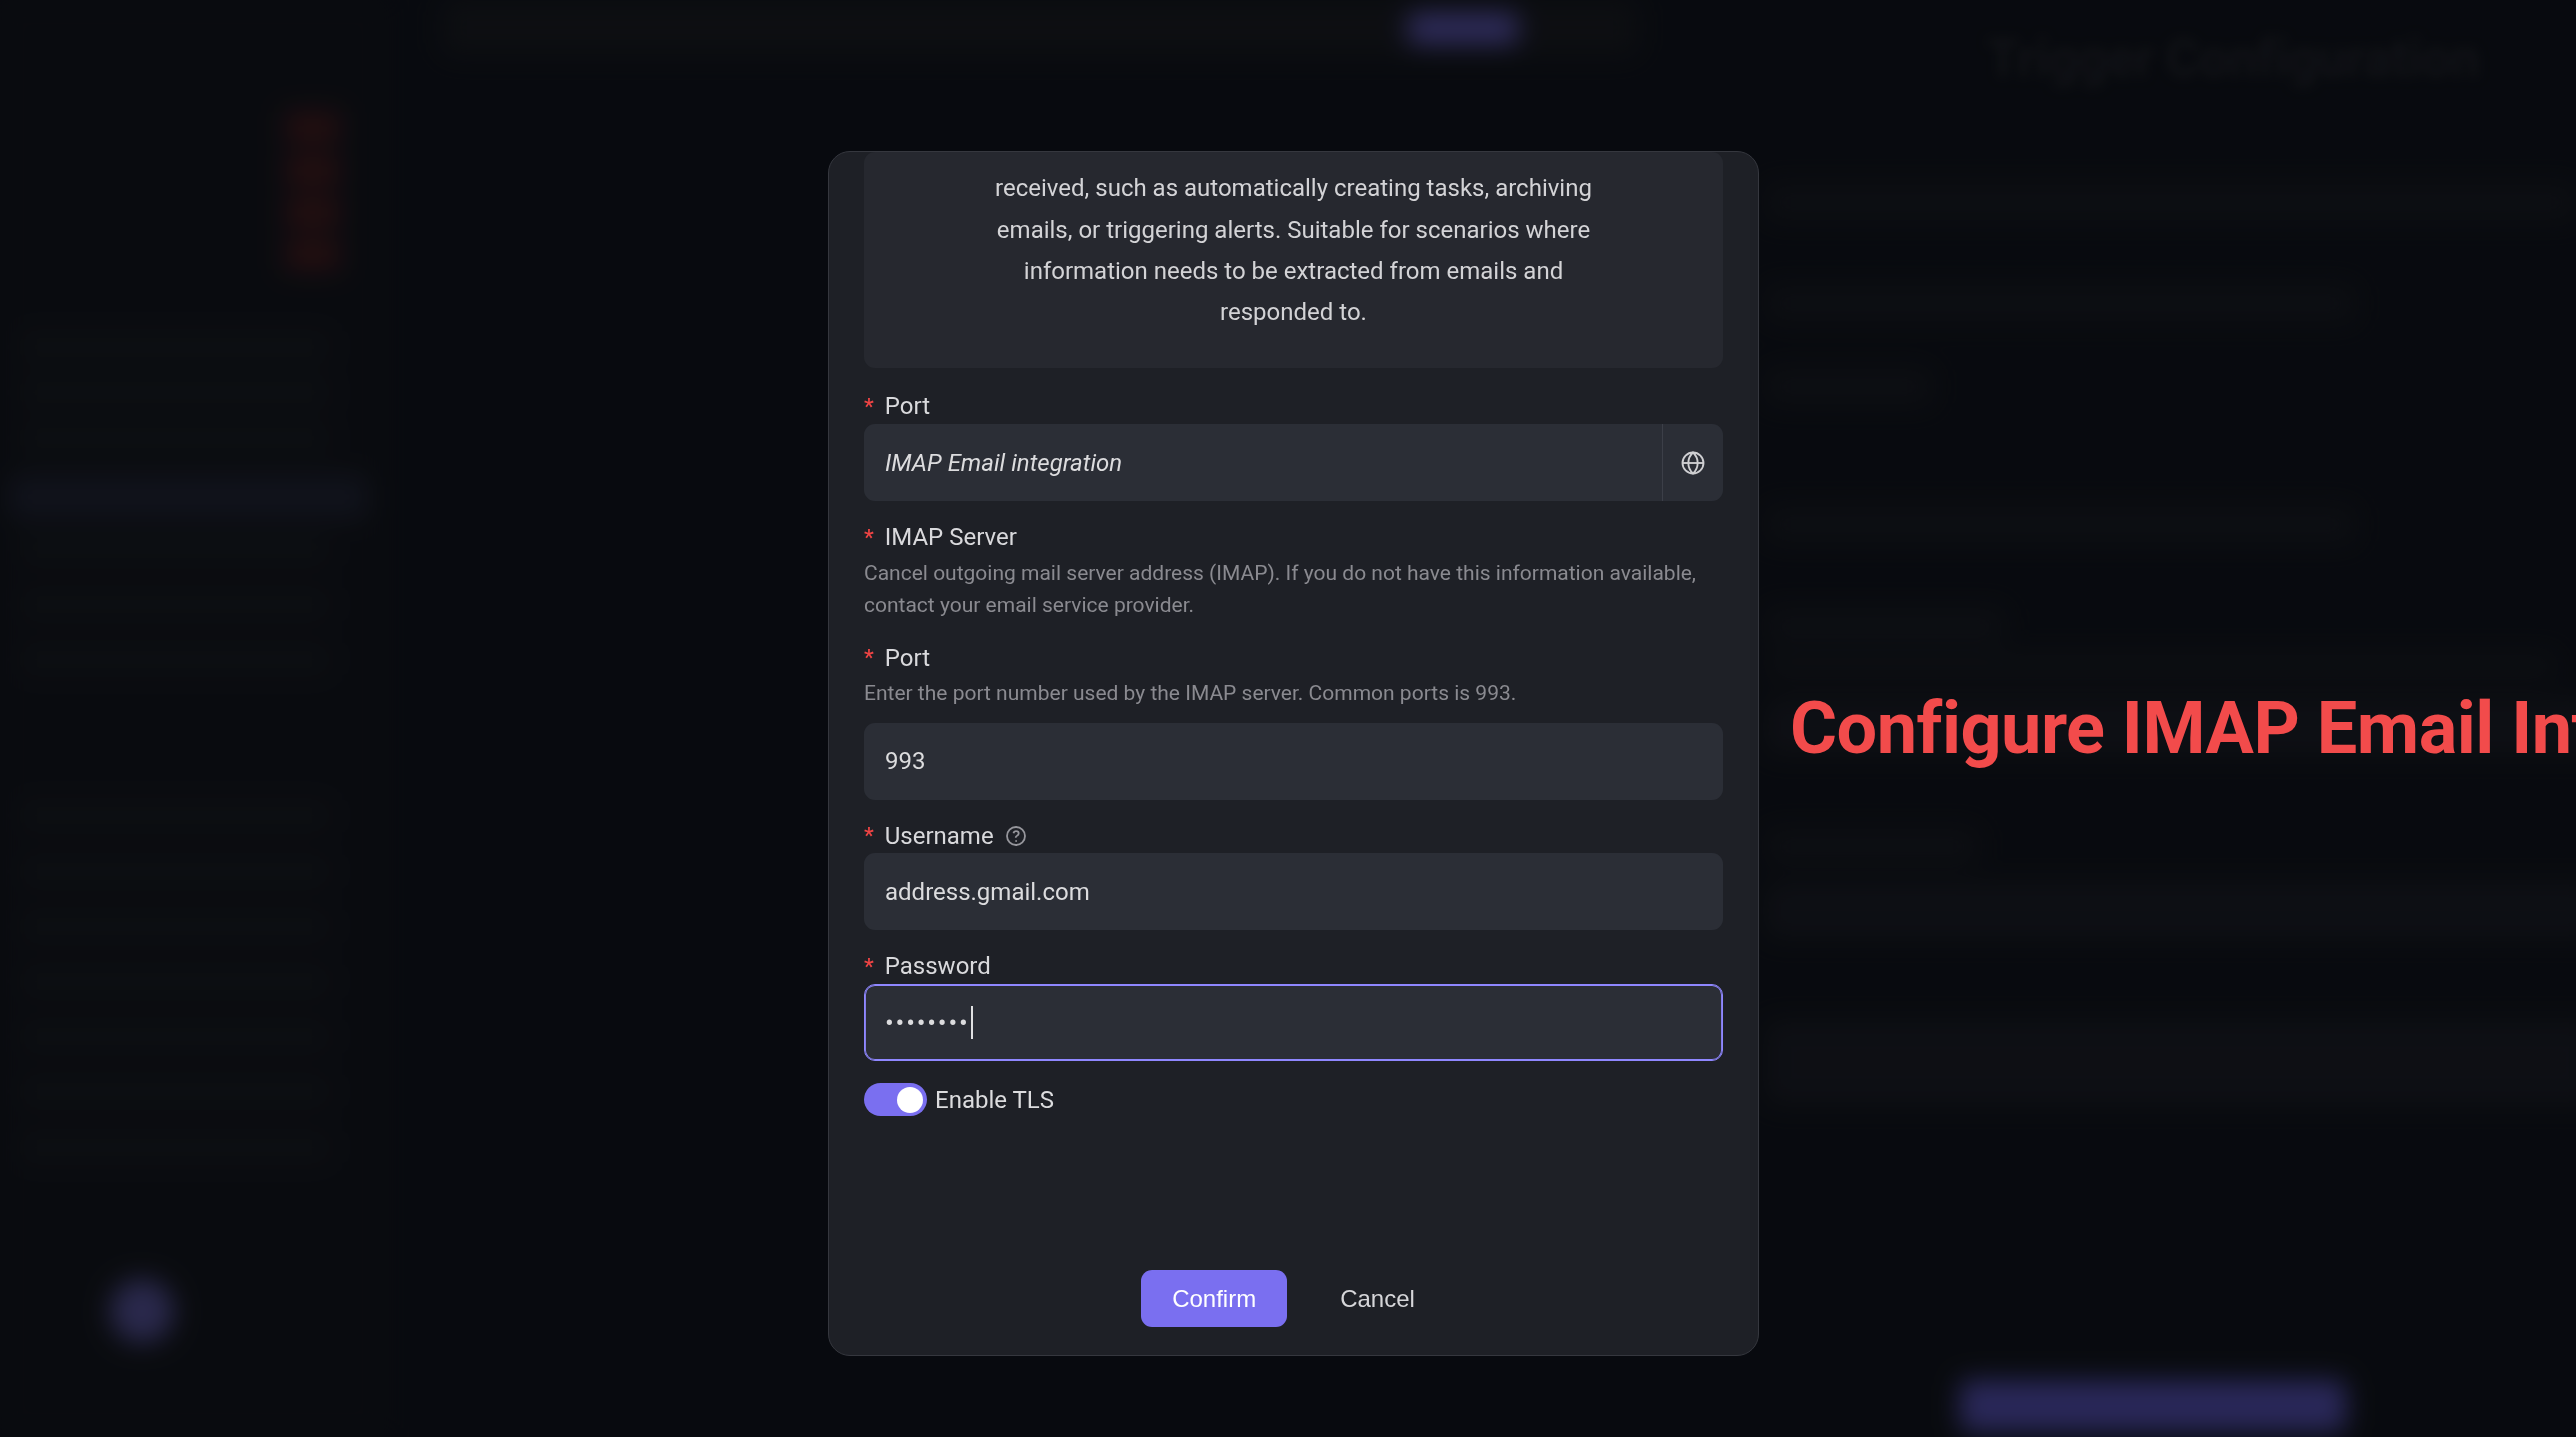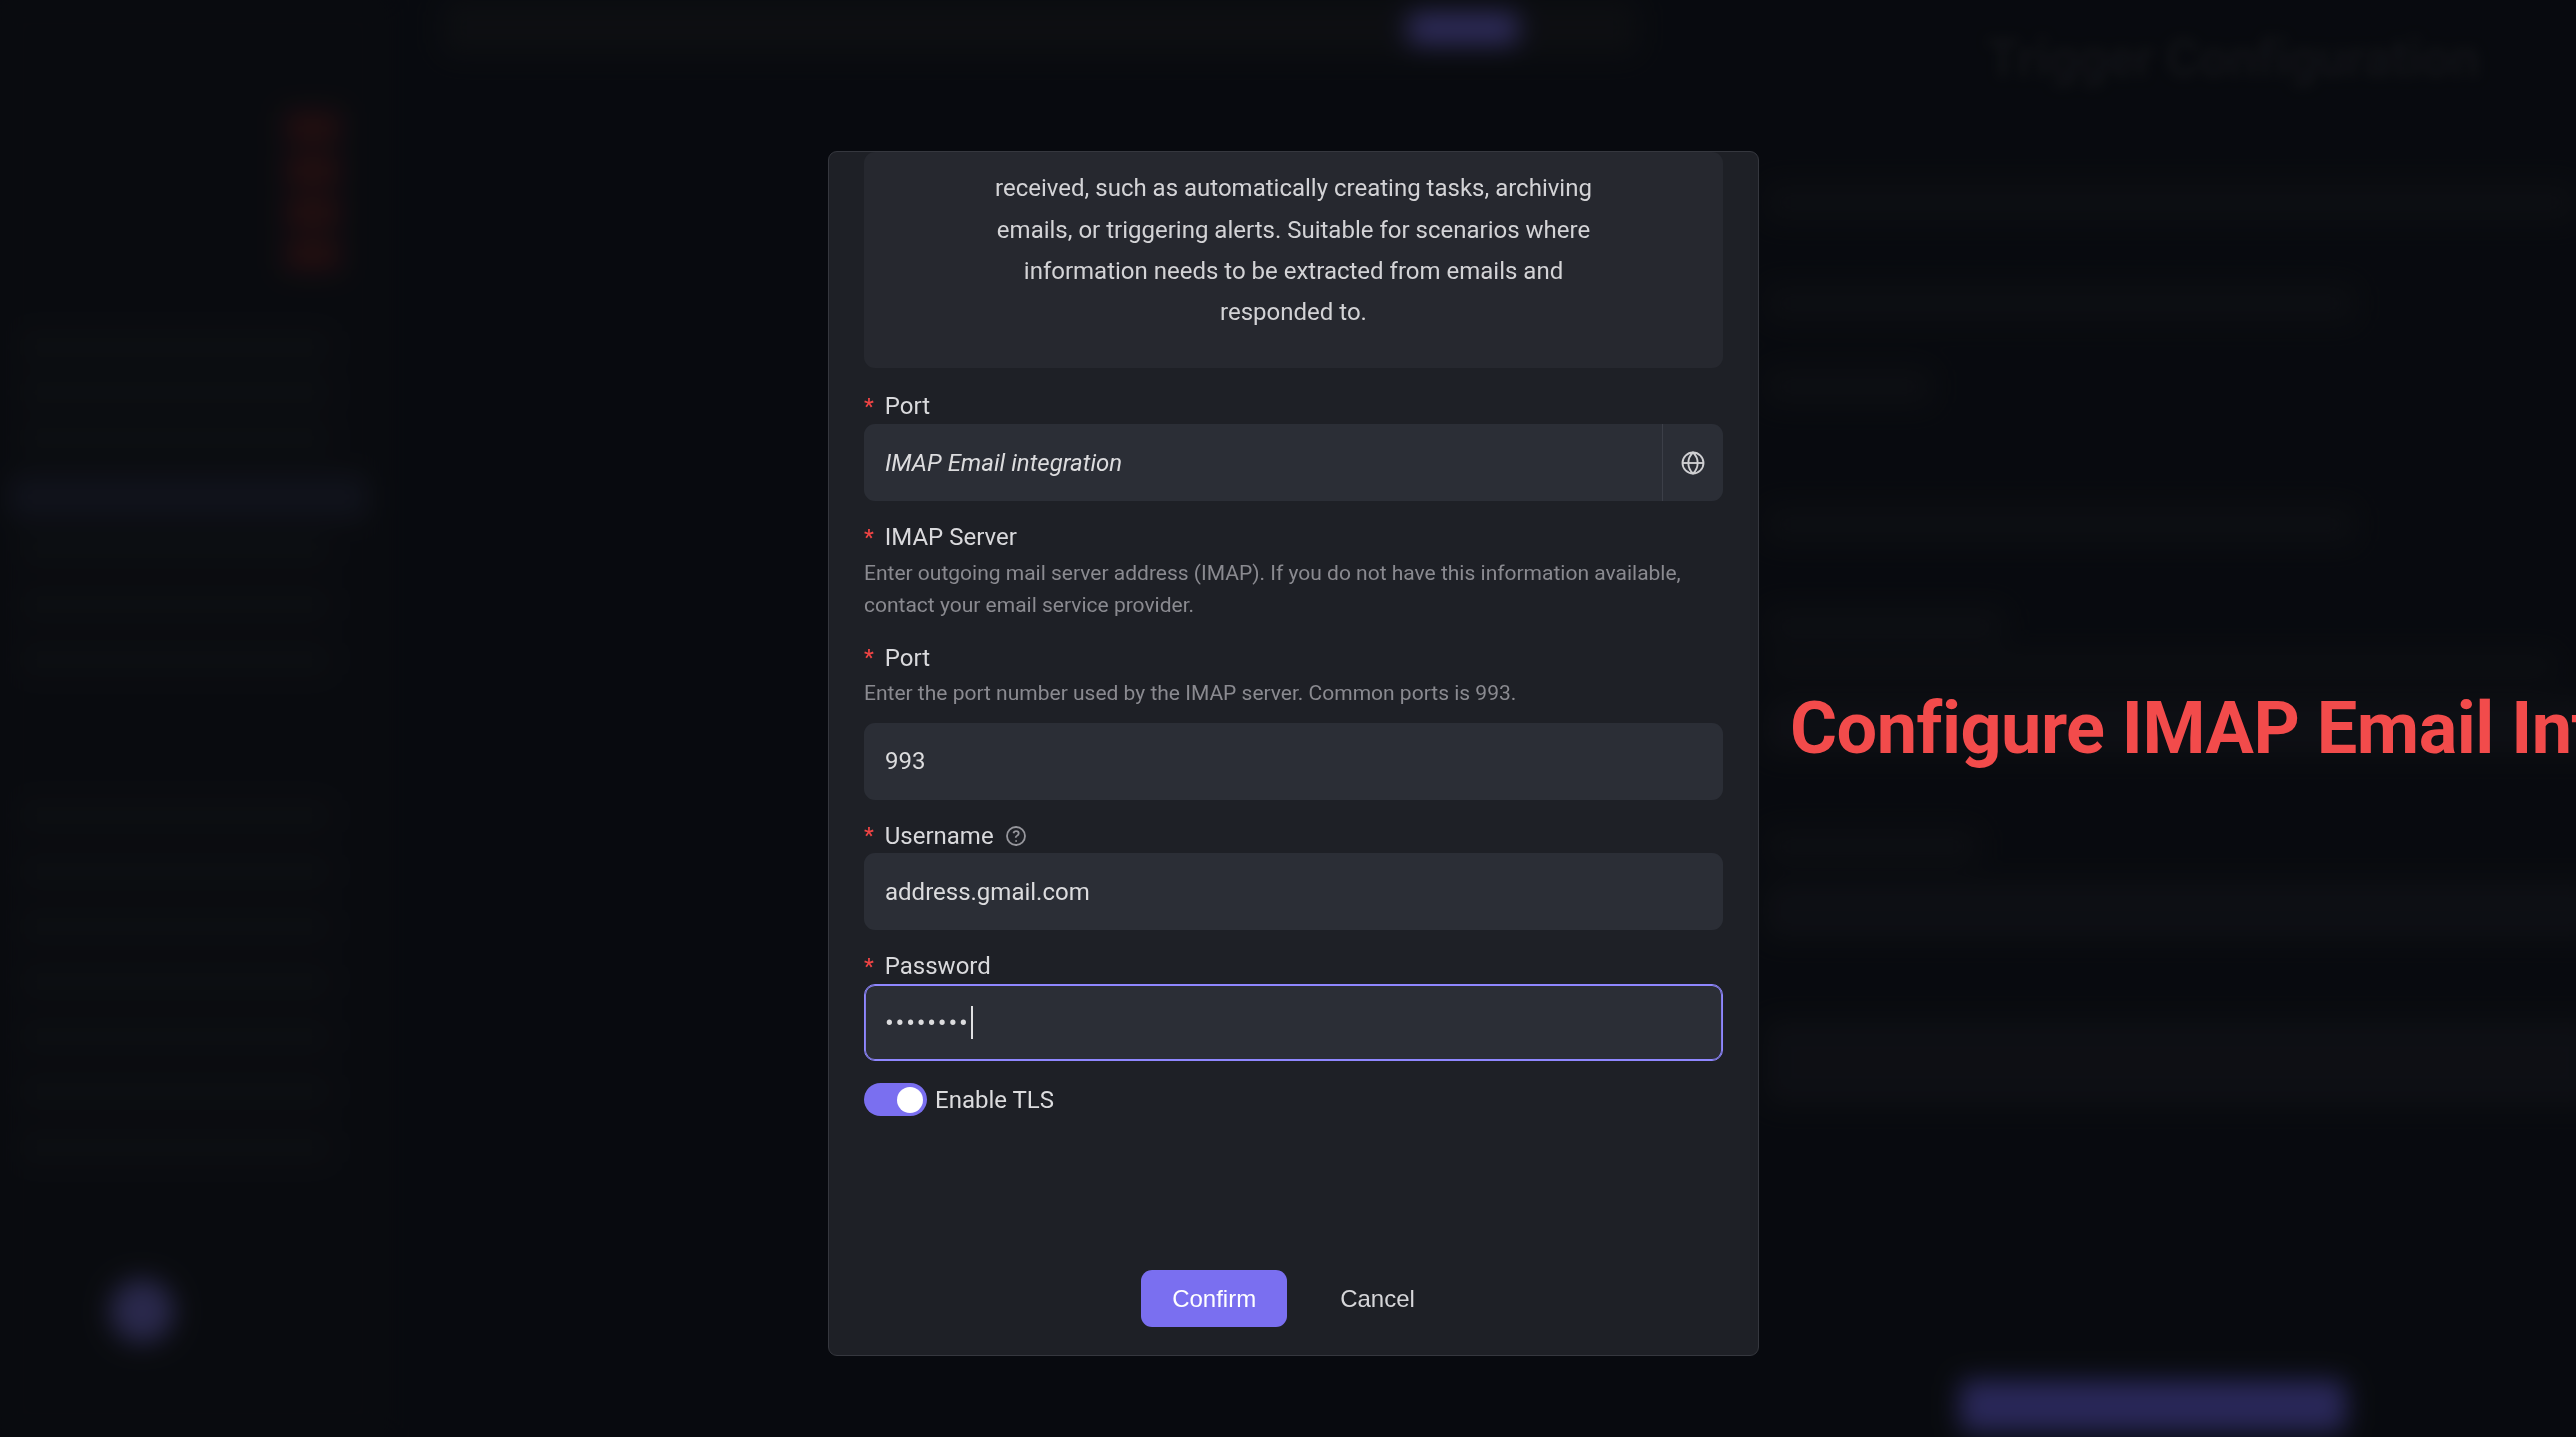--- a/index.html
+++ b/index.html
@@ -31,21 +31,21 @@
   .bd-avatar{position:absolute;left:110px;top:1279px;width:64px;height:64px;border-radius:50%;background:#6c66c4;}
   .bd-right-panel{position:absolute;left:1766px;top:184px;width:828px;height:1104px;}
   .bd-right-row{position:absolute;left:0;height:37px;background:#191b22;border-radius:7.4px;}
   .bd-right-field{position:absolute;left:0;width:828px;height:55px;background:#1d1f27;border-radius:9.2px;}
   .bd-bottom-btn{position:absolute;left:1960px;top:1380px;width:386px;height:52px;background:#6b63e8;border-radius:9.2px;}
 
   .overlay{position:absolute;inset:0;background:rgba(8,9,12,.55);}
 
   .modal{
     position:absolute;left:828px;top:151px;width:931px;height:1205px;
-    background:var(--panel);border:0.9px solid var(--panel-border);border-radius:9px;
+    background:var(--panel);border:0.9px solid var(--panel-border);border-radius:22px;
     display:flex;flex-direction:column;padding:0 35px 28px;
   }
   .modal-scroll{flex:1;overflow:hidden;position:relative;}
 
   .intro-box{
     margin:0 0 24px;
     background:#26282f;border-radius:11px;
     padding:20px 101px 35px;
   }
   .intro-text{font-size:24px;line-height:1.72;color:#d3d3d6;text-align:center;margin-top:-3.7px;}
@@ -168,21 +168,21 @@
           </svg>
         </div>
       </div>
     </div>
 
     <div class="field-group">
       <div class="label-row">
         <span class="req-star">*</span>
         <span class="label">IMAP Server</span>
       </div>
-      <div class="helper">Enter outgoing mail server address (IMAP). If you do not have this information available, contact your email service provider.</div>
+      <div class="helper">Cancel outgoing mail server address (IMAP). If you do not have this information available, contact your email service provider.</div>
     </div>
 
     <div class="field-group">
       <div class="label-row">
         <span class="req-star">*</span>
         <span class="label">Port</span>
       </div>
       <div class="helper">Enter the port number used by the IMAP server. Common ports is 993.</div>
       <div class="input-like">
         <span>993</span>

